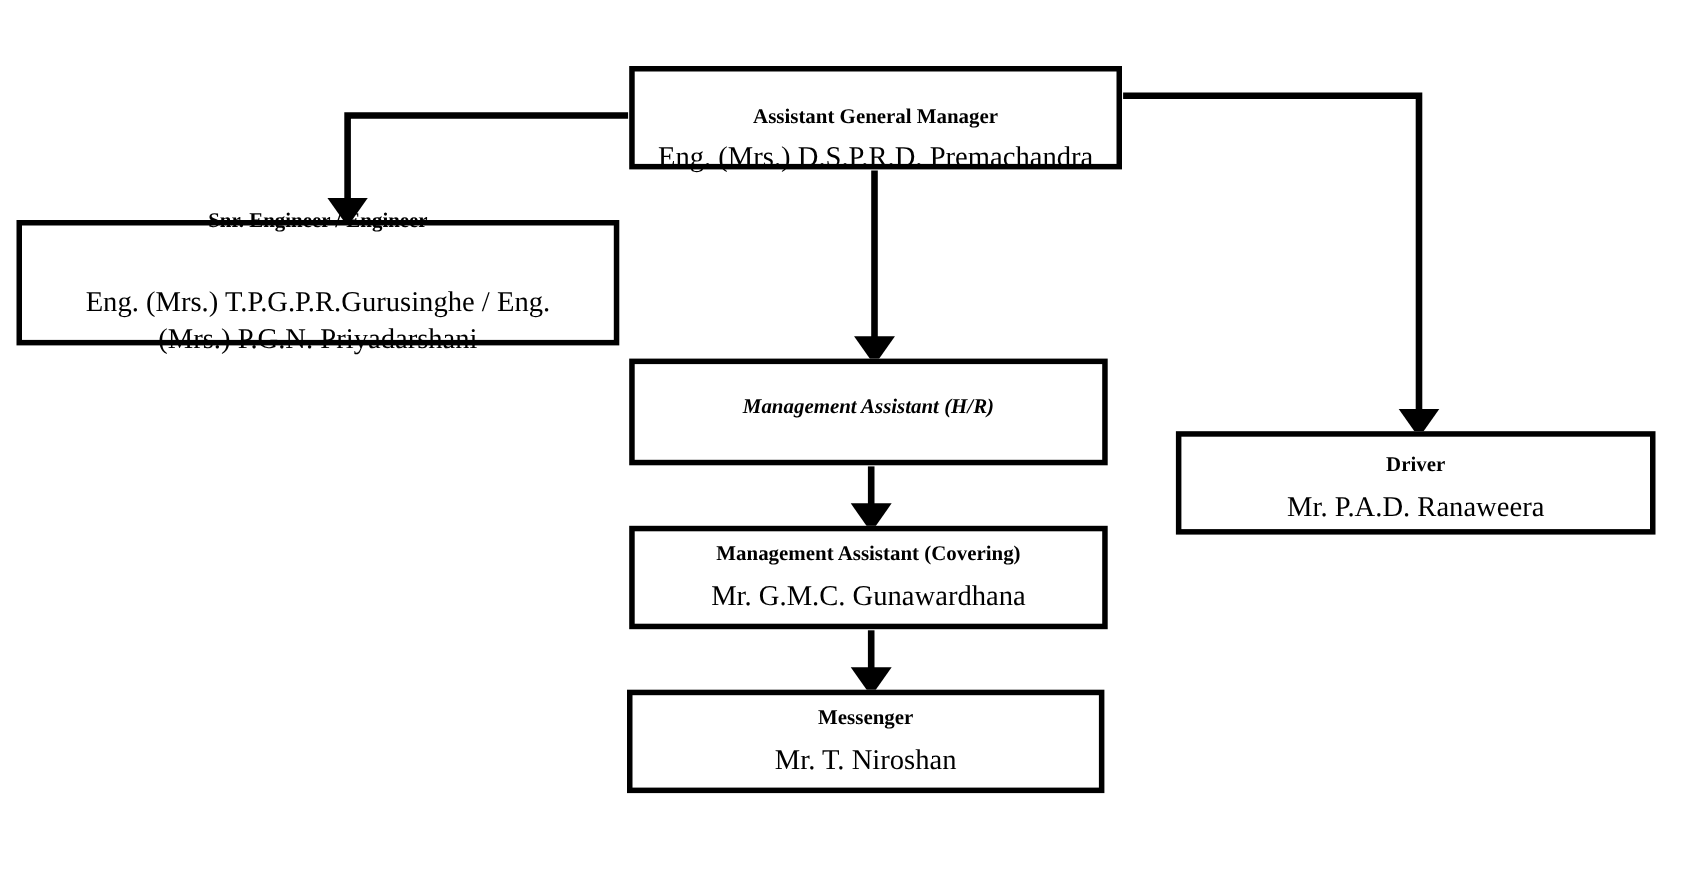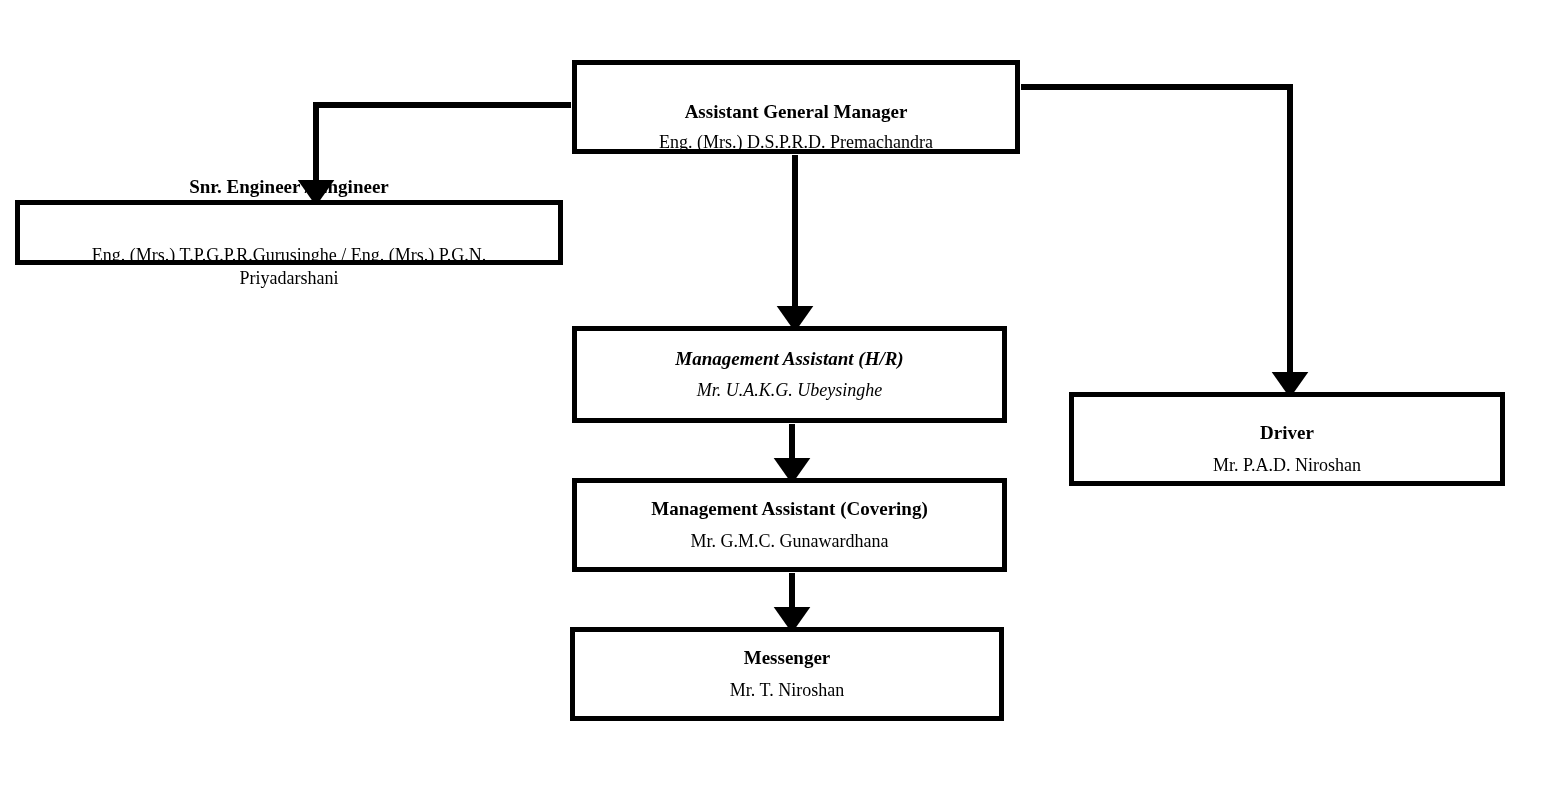--- a/index.html
+++ b/index.html
@@ -37,27 +37,27 @@
   }
   .node-title {
     font-weight: bold;
     font-size: 19px;
     line-height: 1.25;
     color: #000000;
     margin-bottom: 9px;
   }
   .node-name {
     font-weight: normal;
-    font-size: 18px;
+    font-size: 26px;
     line-height: 1.28;
     color: #000000;
   }
   
   #node-agm        { left: 572px;  top: 60px;  width: 448px; height: 94px; }
-  #node-engineer   { left: 15px;   top: 200px; width: 548px; height: 65px; font-family: Liberation Serif, serif; }
+  #node-engineer   { left: 15px;   top: 200px; width: 548px; height: 114px; font-family: Liberation Serif, serif; }
   #node-ma-hr      { left: 572px;  top: 326px; width: 435px; height: 97px; font-style: italic; }
   #node-ma-cov     { left: 572px;  top: 478px; width: 435px; height: 94px; }
   #node-messenger  { left: 570px;  top: 627px; width: 434px; height: 94px; }
   #node-driver     { left: 1069px; top: 392px; width: 436px; height: 94px; justify-content: flex-end; }
 
   #node-agm .node-title       { margin-bottom: 7px; margin-top: 40px; }
   #node-engineer .node-name   { max-width: 470px; margin-top: 36px; }
 </style>
 </head>
 <body>
@@ -97,31 +97,30 @@
     <div class="node-name">Eng. (Mrs.) D.S.P.R.D. Premachandra</div>
   </div>
 
   <div class="node" id="node-engineer">
     <div class="node-title">Snr. Engineer / Engineer</div>
     <div class="node-name">Eng. (Mrs.) T.P.G.P.R.Gurusinghe / Eng. (Mrs.) P.G.N. Priyadarshani</div>
   </div>
 
   <div class="node" id="node-ma-hr">
     <div class="node-title">Management Assistant (H/R)</div>
-    <div class="node-name">Mr. U.A.K.G. Ubeysinghe</div>
   </div>
 
   <div class="node" id="node-ma-cov">
     <div class="node-title">Management Assistant (Covering)</div>
     <div class="node-name">Mr. G.M.C. Gunawardhana</div>
   </div>
 
   <div class="node" id="node-messenger">
     <div class="node-title">Messenger</div>
     <div class="node-name">Mr. T. Niroshan</div>
   </div>
 
   <div class="node" id="node-driver">
     <div class="node-title">Driver</div>
-    <div class="node-name">Mr. P.A.D. Niroshan</div>
+    <div class="node-name">Mr. P.A.D. Ranaweera</div>
   </div>
 
 </div>
 
 </body></html>

